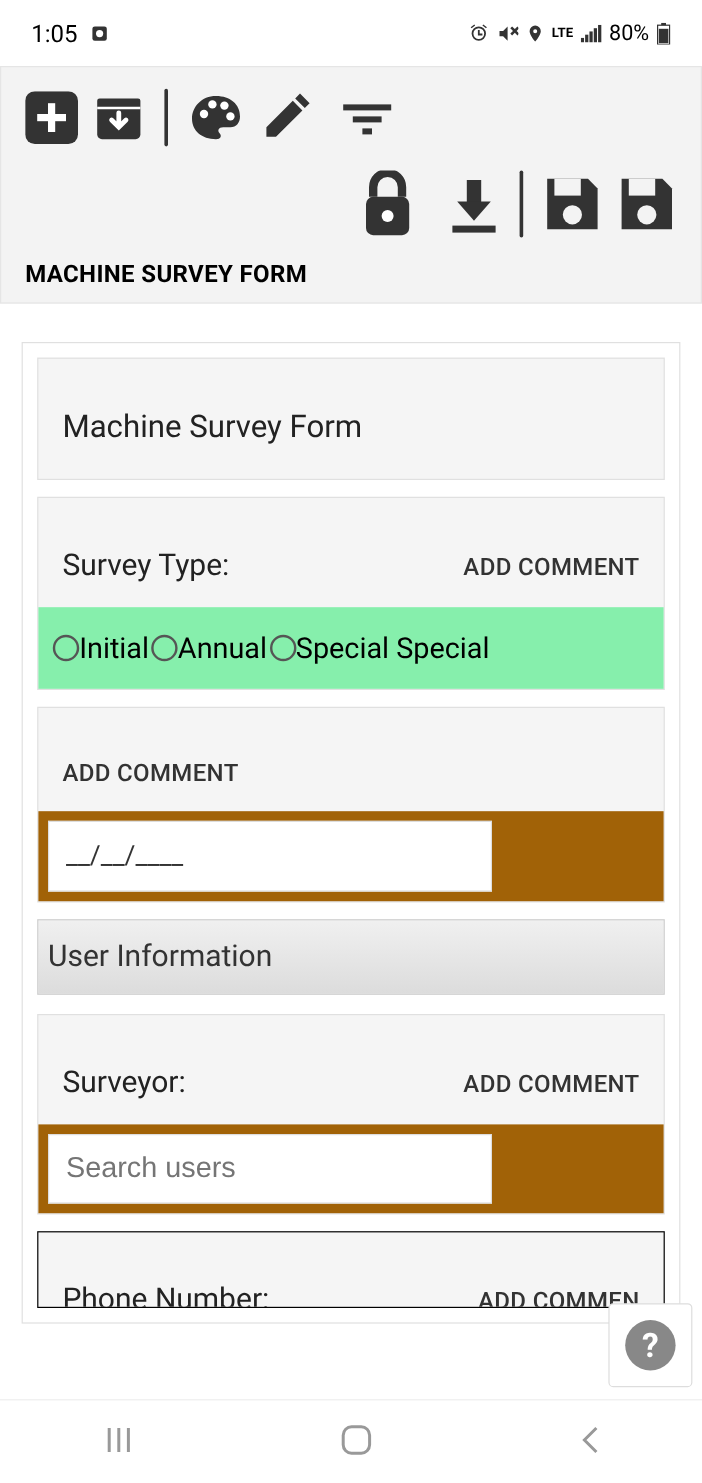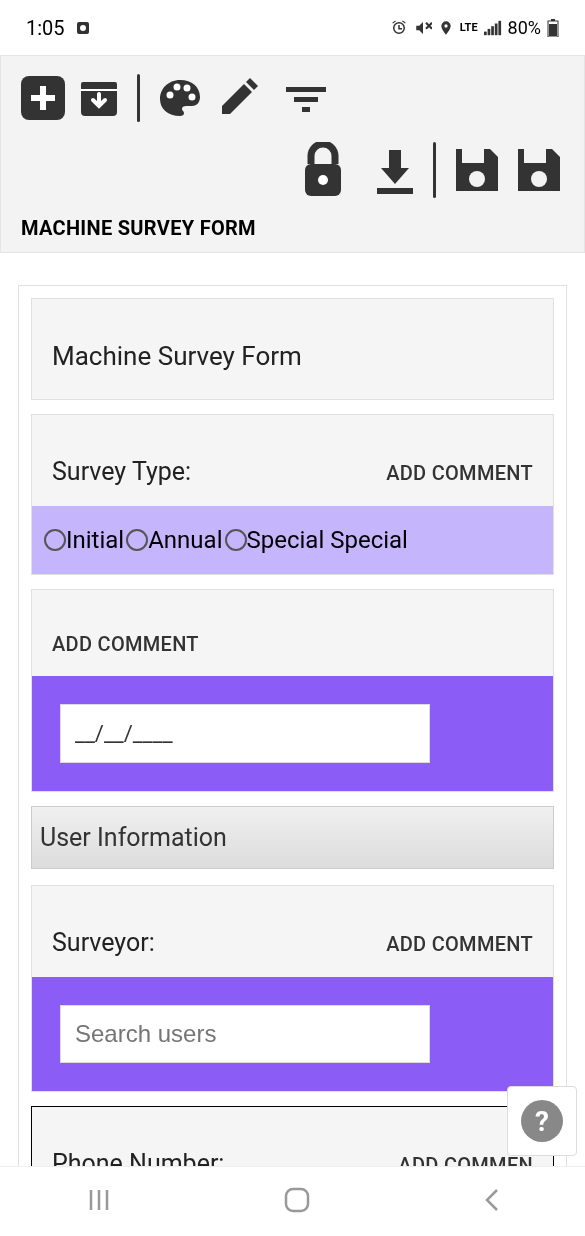--- a/index.html
+++ b/index.html
@@ -122,21 +122,21 @@
       margin-bottom: 14px;
       padding: 42px 20px 28px 20px;
     }
     .form-title-text {
       font-size: 26px;
       color: #222;
     }
     
     
     .radio-row {
-      background: #c4b5fd;
+      background: #86efac;
       padding: 20px 12px;
       display: flex;
       align-items: flex-end;
       gap: 2px;
     }
     .radio-option {
       display: flex;
       align-items: center;
       gap: 0px;
     }
@@ -148,22 +148,22 @@
       display: inline-block;
       flex-shrink: 0;
     }
     .radio-label {
       font-size: 24px;
       color: #000;
     }
     
     
     .input-area {
-      background: #8b5cf6;
-      padding: 28px;
+      background: #a16207;
+      padding: 8px;
     }
     .date-input {
       background: #fff;
       border: 1px solid #ddd;
       padding: 16px 14px;
       font-size: 22px;
       color: #333;
       width: 370px;
     }
     .search-input {

